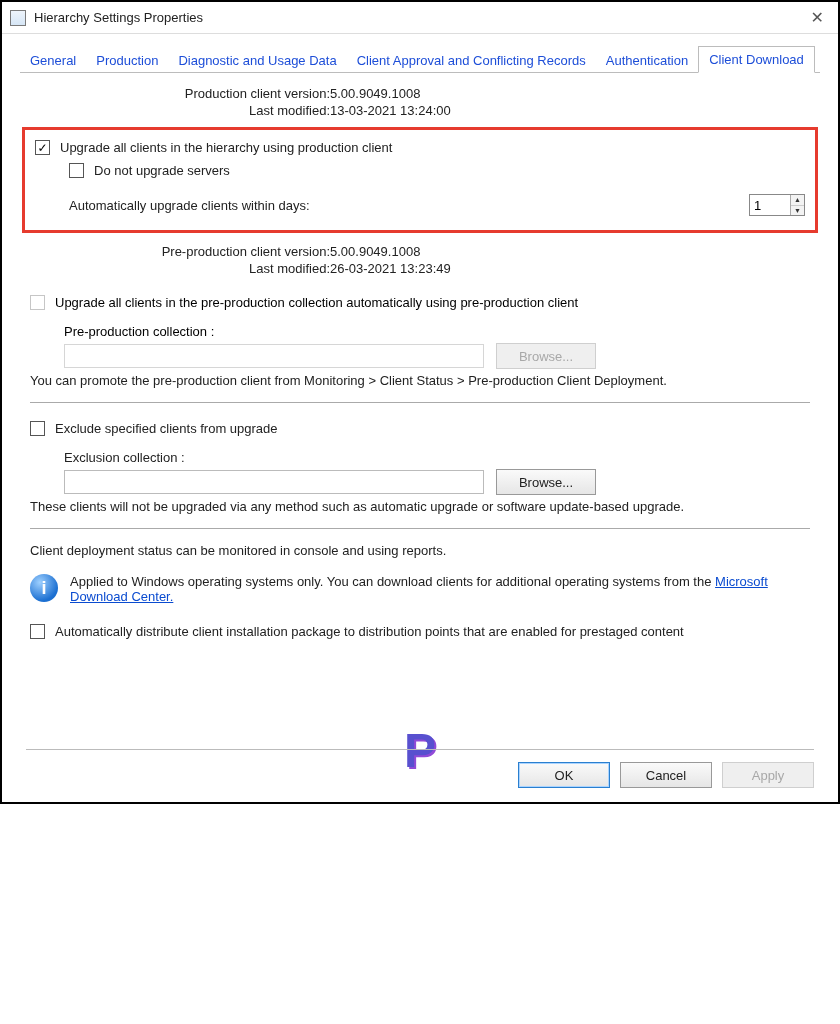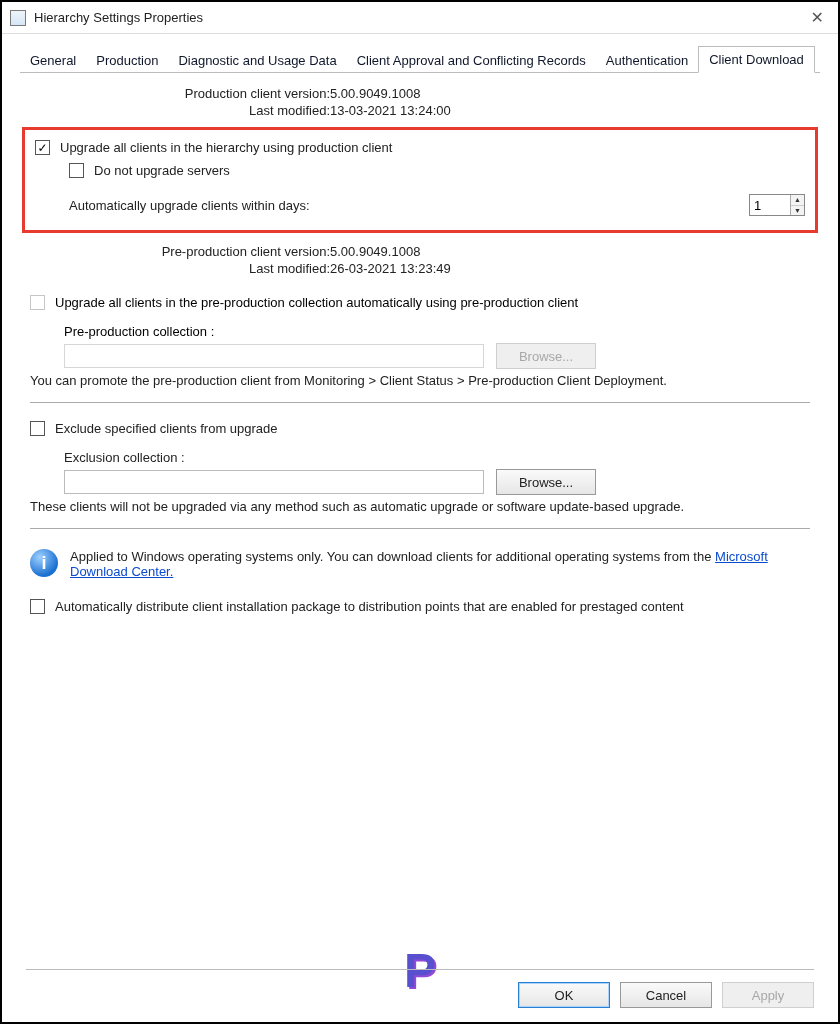--- a/index.html
+++ b/index.html
@@ -6,21 +6,21 @@
   body {
     margin: 0;
     font-family: "Segoe UI", Tahoma, sans-serif;
     font-size: 13px;
     color: #222;
     background: #fff;
   }
   .outer-border {
     border: 2px solid #000;
     width: 840px;
-    height: 1024px;
+    height: 804px;
     position: relative;
     background: #fff;
   }
   .titlebar {
     height: 32px;
     display: flex;
     align-items: center;
     padding: 0 8px;
     border-bottom: 1px solid #ddd;
   }
@@ -39,21 +39,21 @@
   }
   .tabstrip {
     display: flex;
     align-items: flex-end;
     padding: 12px 18px 0 18px;
     position: relative;
   }
   .tabstrip .tab {
     padding: 5px 10px;
     font-size: 13px;
-    color: #0f172a;
+    color: #1d4ed8;
     cursor: pointer;
     position: relative;
   }
   .tabstrip .tab.active {
     border: 1px solid #bcbcbc;
     border-bottom: 1px solid #fff;
     background: #fff;
     z-index: 2;
   }
   .tab-underline {
@@ -270,20 +270,21 @@
     </div>
     <div class="indent2" style="padding-top:10px;">Exclusion collection :</div>
     <div class="field-row">
       <div class="text-input"></div>
       <div class="btn">Browse...</div>
     </div>
     <div>These clients will not be upgraded via any method such as automatic upgrade or software update-based upgrade.</div>
 
     <div class="sep"></div>
 
+    <div style="padding-bottom:10px;">Client deployment status can be monitored in console and using reports.</div>
 
     <div class="info-row">
       <div class="info-icon">i</div>
       <div>
         <span>Applied to Windows operating systems only. You can download clients for additional operating systems from the </span><a class="link">Microsoft Download Center.</a>
       </div>
     </div>
 
     <div class="cb-row" style="margin-top:10px;">
       <span class="cb"></span>

